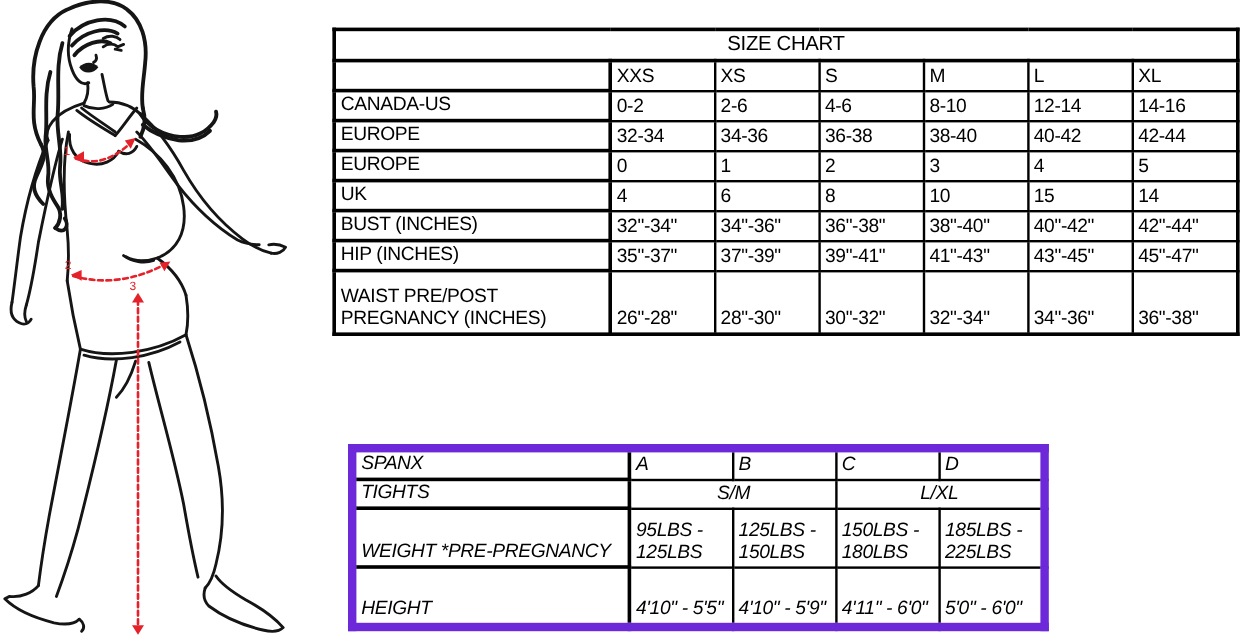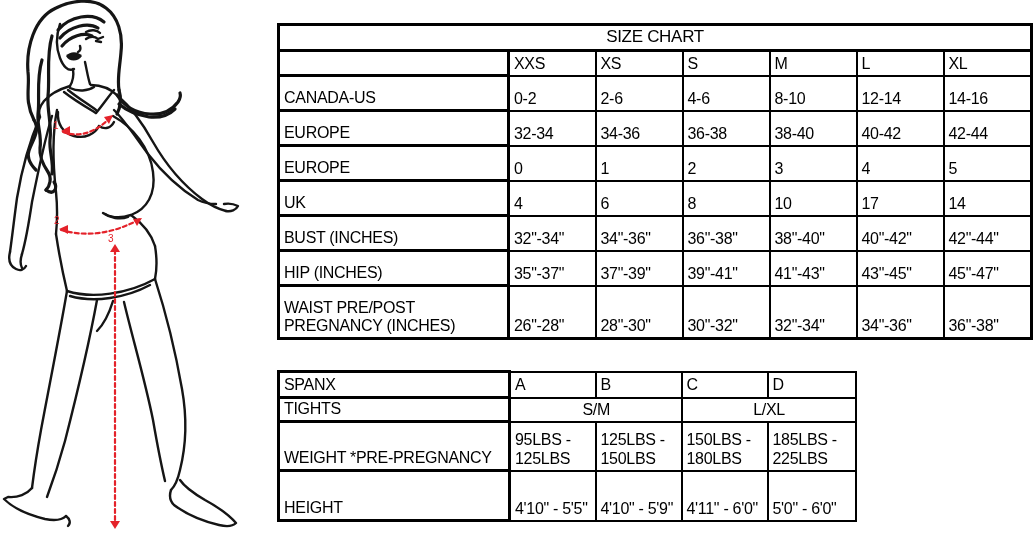--- a/index.html
+++ b/index.html
@@ -4,27 +4,27 @@
 <style>
   html,body{margin:0;padding:0;background:#ffffff;}
   body{width:1034px;height:534px;font-family:"Liberation Sans",sans-serif;color:#000;}
   .canvas{position:relative;width:1034px;height:534px;overflow:hidden;background:#fff;}
   svg.figure{position:absolute;left:0;top:0;}
   table{position:absolute;border-collapse:collapse;table-layout:fixed;background:#fff;
         font-size:16px;letter-spacing:-0.3px;line-height:1.13;}
   td{border:2px solid #000;vertical-align:bottom;text-align:left;
      padding:1px 3px 2px 4px;overflow:hidden;}
   .size-chart{left:277px;top:23px;width:753px;border:3px solid #000;}
-  .spanx-chart{left:277px;top:370px;width:577px;border:2px solid #6d28d9;}
+  .spanx-chart{left:290px;top:370px;width:577px;border:7px solid #6d28d9;font-style:italic;}
   td.title-cell{text-align:center;font-size:17px;border:3px solid #000;padding:1px 0 3px 0;}
   td.lbl{border:3px solid #000;}
   td.ctr{text-align:center;}
   tr.h-title{height:22px;}
   tr.h-hdr{height:25px;}
-  tr.h-row{height:35px;}
+  tr.h-row{height:25px;}
   tr.h-waist{height:53px;margin-top:44px;}
   tr.h-sp{height:26px;}
   tr.h-tight{height:23px;}
   tr.h-weight{height:49px;}
   tr.h-height{height:50px;}
 </style>
 </head>
 <body>
 
 <div class="canvas">
@@ -167,21 +167,21 @@
       <td>3</td>
       <td>4</td>
       <td>5</td>
     </tr>
     <tr class="h-row">
       <td class="lbl">UK</td>
       <td>4</td>
       <td>6</td>
       <td>8</td>
       <td>10</td>
-      <td>17</td>
+      <td>15</td>
       <td>14</td>
     </tr>
     <tr class="h-row">
       <td class="lbl">BUST (INCHES)</td>
       <td>32"-34"</td>
       <td>34"-36"</td>
       <td>36"-38"</td>
       <td>38"-40"</td>
       <td>40"-42"</td>
       <td>42"-44"</td>

